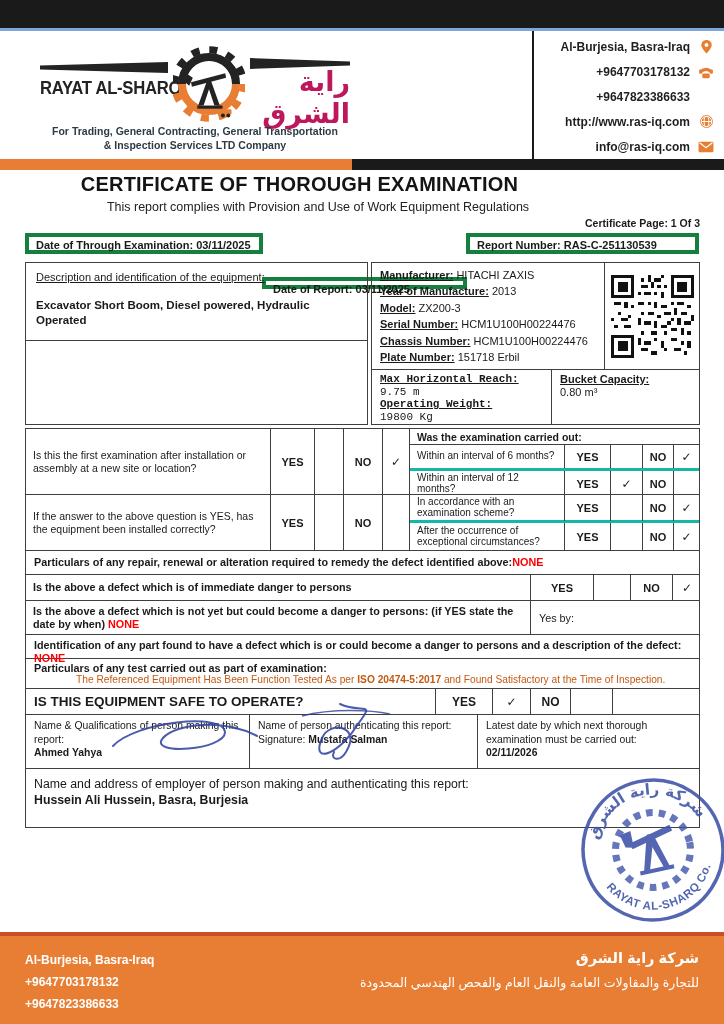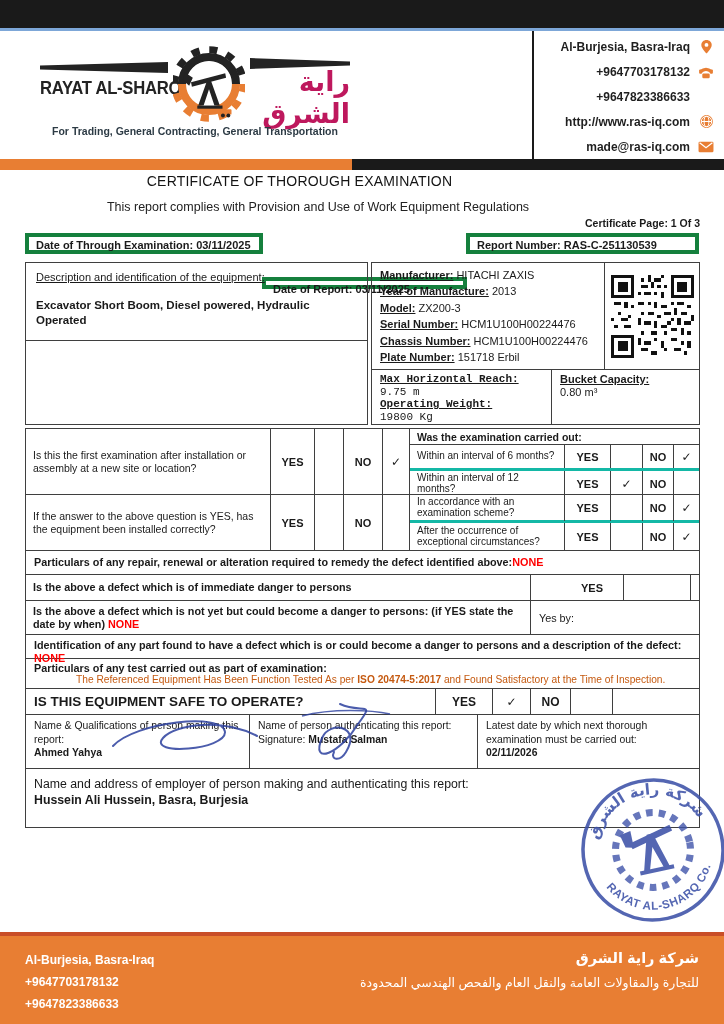--- a/index.html
+++ b/index.html
@@ -28,21 +28,21 @@
   .contact-row { display:flex; justify-content:flex-end; align-items:center; height:25px; }
   .contact-text { font-size:12px; font-weight:bold; color:#1f1f1f; }
   .contact-icon { width:20px; margin-left:6px; display:flex; justify-content:center; }
 
   
   .midstrip { left:0; top:159px; width:724px; height:11px; display:flex; }
   .midstrip .o { width:352px; height:100%; background:#e87e33; }
   .midstrip .b { flex:1; height:100%; background:#1a1a1a; }
 
   
-  .doc-title { left:0; top:173px; width:599px; text-align:center; font-size:14px; font-weight:400; color:#141414; letter-spacing:.2px; }
+  .doc-title { left:0; top:173px; width:599px; text-align:center; font-size:20px; font-weight:700; color:#141414; letter-spacing:.2px; }
   .doc-subtitle { left:0; top:200px; width:636px; text-align:center; font-size:12.5px; color:#222; }
   .cert-page { left:0; top:217px; width:700px; text-align:right; font-size:10.5px; font-weight:600; }
 
   
   .meta-row { left:25px; top:233px; width:675px; height:21px; display:flex; }
   .meta-cell { border:4px solid #15803d; padding:2px 7px; font-size:11px; font-weight:600; white-space:nowrap; }
   .meta-cell + .meta-cell { margin-left:-1px; }
   .mc1 { width:238px; } .mc2 { width:205px;margin-top:44px; } .mc3 { width:233px; }
 
   
@@ -136,20 +136,21 @@
       <path d="M28 72 L38 44 L42 44 L52 72 L46 72 L40 54 L34 72 Z" fill="#232323"></path>
       <path d="M20 46 L58 36 L59 41 L21 51 Z" fill="#232323"></path>
       <path d="M13 35 L22 41 L18 50 L11 44 Z" fill="#232323"></path>
       <rect x="27" y="72" width="28" height="3.5" fill="#232323"></rect>
       <rect x="52" y="76" width="13" height="6" rx="1" fill="#e87e33"></rect>
       <circle cx="55.5" cy="83" r="2.2" fill="#232323"></circle>
       <circle cx="61.5" cy="83" r="2.2" fill="#232323"></circle>
     </svg>
     <div class="tagline">
       <div>For Trading, General Contracting, General Transportation</div>
+      <div>&amp; Inspection Services LTD Company</div>
     </div>
   </div>
 
   <div class="abs header-vline"></div>
 
   <div class="abs contacts">
     <div class="contact-row">
       <span class="contact-text">Al-Burjesia, Basra-Iraq</span>
       <span class="contact-icon">
         <svg width="13" height="16" viewBox="0 0 15 16">
@@ -178,21 +179,21 @@
       <span class="contact-icon">
         <svg width="15" height="15" viewBox="0 0 15 15">
             <circle cx="7.5" cy="7.5" r="6.4" fill="#e87e33"></circle>
             <circle cx="7.5" cy="7.5" r="5.2" fill="none" stroke="#fff" stroke-width="1"></circle>
             <ellipse cx="7.5" cy="7.5" rx="2.4" ry="5.2" fill="none" stroke="#fff" stroke-width="1"></ellipse>
             <line x1="2.3" y1="7.5" x2="12.7" y2="7.5" stroke="#fff" stroke-width="1"></line>
           </svg>
       </span>
     </div>
     <div class="contact-row">
-      <span class="contact-text">made@ras-iq.com</span>
+      <span class="contact-text">info@ras-iq.com</span>
       <span class="contact-icon">
         <svg width="16" height="12" viewBox="0 0 15 11">
             <rect x="0.5" y="0.5" width="14" height="10" rx="1.2" fill="#e87e33"></rect>
             <path d="M1.5 1.5 L7.5 6.2 L13.5 1.5" fill="none" stroke="#fff" stroke-width="1.2"></path>
           </svg>
       </span>
     </div>
   </div>
 
   <div class="abs midstrip">
@@ -311,21 +312,21 @@
         <div class="ec yn">NO</div>
         <div class="ec chk noR">✓</div>
       </div>
     </div>
 
     <div class="band fullrow" style="height:24px;">
       <span>Particulars of any repair, renewal or alteration required to remedy the defect identified above: </span>
         <span class="red">NONE</span>
     </div>
 
-    <div class="band g" style="grid-template-columns:505px 63px 37px 42px 28px; height:26px;gap:30px;">
+    <div class="band g" style="grid-template-columns:505px 63px 37px 42px 28px; height:26px;">
       <div class="ec qtext" style="font-size:10.8px;font-weight:600;">Is the above a defect which is of immediate danger to persons</div>
       <div class="ec yn">YES</div>
       <div class="ec"></div>
       <div class="ec yn">NO</div>
       <div class="ec chk noR">✓</div>
     </div>
 
     <div class="band g" style="grid-template-columns:505px 1fr; height:34px;">
       <div class="ec qtext" style="font-size:10.8px;font-weight:600;display:block;padding-top:4px;">
         <span>Is the above a defect which is not yet but could become a danger to persons: (if YES state the date by when) </span><span class="red">NONE</span>

